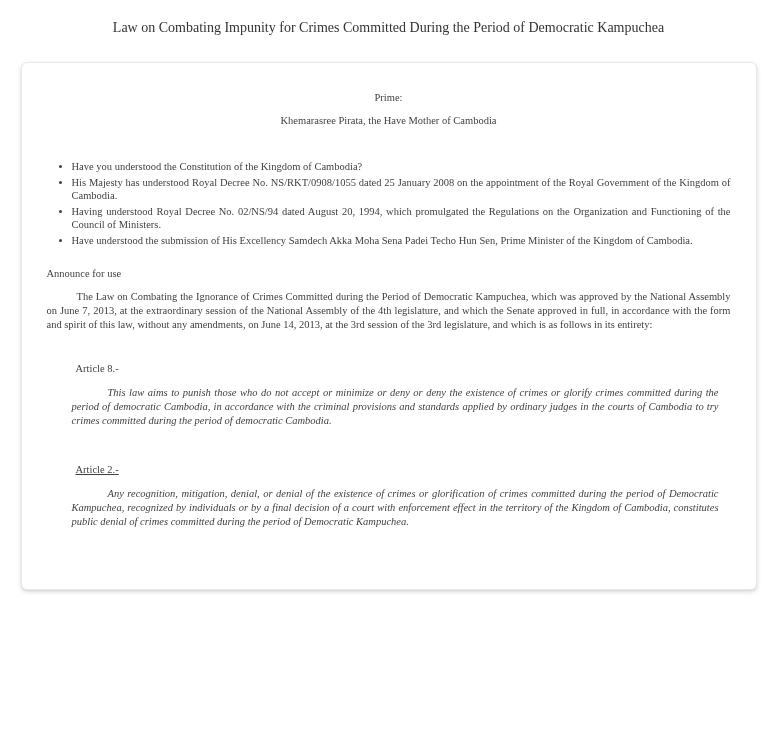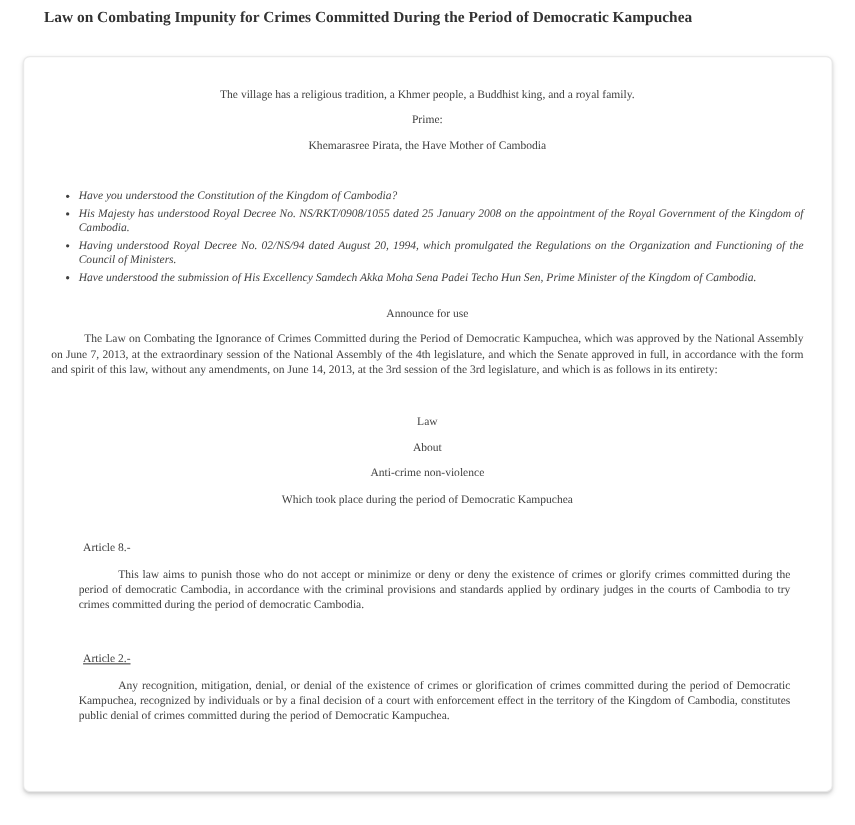--- a/index.html
+++ b/index.html
@@ -8,26 +8,26 @@
   }
   body {
     width: 777px;
     height: 750px;
     overflow: hidden;
     background: #ffffff;
     font-family: "Liberation Serif", "DejaVu Serif", serif;
     color: #3d3d3d;
   }
   .page-title {
-    text-align: left;
-    font-weight: bold;
+    text-align: center;
+    font-weight: normal;
     font-size: 14px;
     line-height: 16px;
     color: #333333;
-    margin: 9px 40px 0 40px;
+    margin: 20px 40px 0 40px;
   }
   .document-card {
     box-sizing: border-box;
     width: 736px;
     margin: 26px auto 0 auto;
     background: #ffffff;
     border: 1px solid #e9e9e9;
     border-radius: 6px;
     box-shadow: 0 2px 5px rgba(0,0,0,0.13), 0 1px 2px rgba(0,0,0,0.08);
     padding: 28px 25px 60px 25px;
@@ -41,26 +41,25 @@
   }
   .recitals {
     margin: 32px 0 0 0;
     padding: 0 0 0 25px;
     list-style: disc outside;
   }
   .recitals li {
     margin: 0 0 2px 0;
     line-height: 13.5px;
     text-align: justify;
-    font-style: italic;
   }
   .announce-heading {
     font-size: 10.5px;
     font-weight: normal;
-    text-align: center;
+    text-align: left;
     margin: 20px 0 0 0;
     line-height: 14px;
   }
   .announce-paragraph {
     margin: 9px 0 0 0;
     line-height: 14px;
     text-align: justify;
     text-indent: 30px;
   }
   .law-title {
@@ -82,51 +81,45 @@
   }
   .article-heading.second {
     margin-top: 35px;
     text-decoration: underline;
   }
   .article-body {
     margin: 10px 12px 0 0;
     line-height: 14px;
     text-align: justify;
     text-indent: 36px;
+    font-style: italic;
   }
 </style>
 </head>
 <body>
 
 <h1 class="page-title">Law on Combating Impunity for Crimes Committed During the Period of Democratic Kampuchea</h1>
 
 <div class="document-card">
 
   <div class="royal-preamble">
-    <p>The village has a religious tradition, a Khmer people, a Buddhist king, and a royal family.</p>
     <p>Prime:</p>
     <p>Khemarasree Pirata, the Have Mother of Cambodia</p>
   </div>
 
   <ul class="recitals">
     <li>Have you understood the Constitution of the Kingdom of Cambodia?</li>
     <li>His Majesty has understood Royal Decree No. NS/RKT/0908/1055 dated 25 January 2008 on the appointment of the Royal Government of the Kingdom of Cambodia.</li>
     <li>Having understood Royal Decree No. 02/NS/94 dated August 20, 1994, which promulgated the Regulations on the Organization and Functioning of the Council of Ministers.</li>
     <li>Have understood the submission of His Excellency Samdech Akka Moha Sena Padei Techo Hun Sen, Prime Minister of the Kingdom of Cambodia.</li>
   </ul>
 
   <h2 class="announce-heading">Announce for use</h2>
   <p class="announce-paragraph">The Law on Combating the Ignorance of Crimes Committed during the Period of Democratic Kampuchea, which was approved by the National Assembly on June 7, 2013, at the extraordinary session of the National Assembly of the 4th legislature, and which the Senate approved in full, in accordance with the form and spirit of this law, without any amendments, on June 14, 2013, at the 3rd session of the 3rd legislature, and which is as follows in its entirety:</p>
 
-  <div class="law-title">
-    <p>Law</p>
-    <p>About</p>
-    <p>Anti-crime non-violence</p>
-    <p>Which took place during the period of Democratic Kampuchea</p>
-  </div>
 
   <div class="article">
     <h3 class="article-heading">Article 8.-</h3>
     <p class="article-body">This law aims to punish those who do not accept or minimize or deny or deny the existence of crimes or glorify crimes committed during the period of democratic Cambodia, in accordance with the criminal provisions and standards applied by ordinary judges in the courts of Cambodia to try crimes committed during the period of democratic Cambodia.</p>
   </div>
 
   <div class="article">
     <h3 class="article-heading second">Article 2.-</h3>
     <p class="article-body">Any recognition, mitigation, denial, or denial of the existence of crimes or glorification of crimes committed during the period of Democratic Kampuchea, recognized by individuals or by a final decision of a court with enforcement effect in the territory of the Kingdom of Cambodia, constitutes public denial of crimes committed during the period of Democratic Kampuchea.</p>
   </div>

